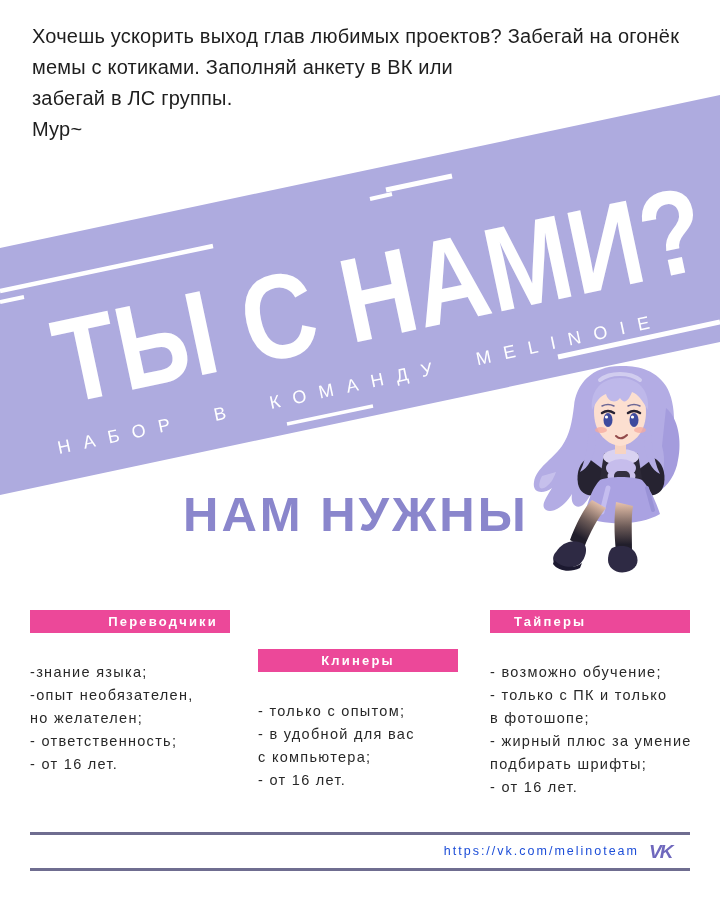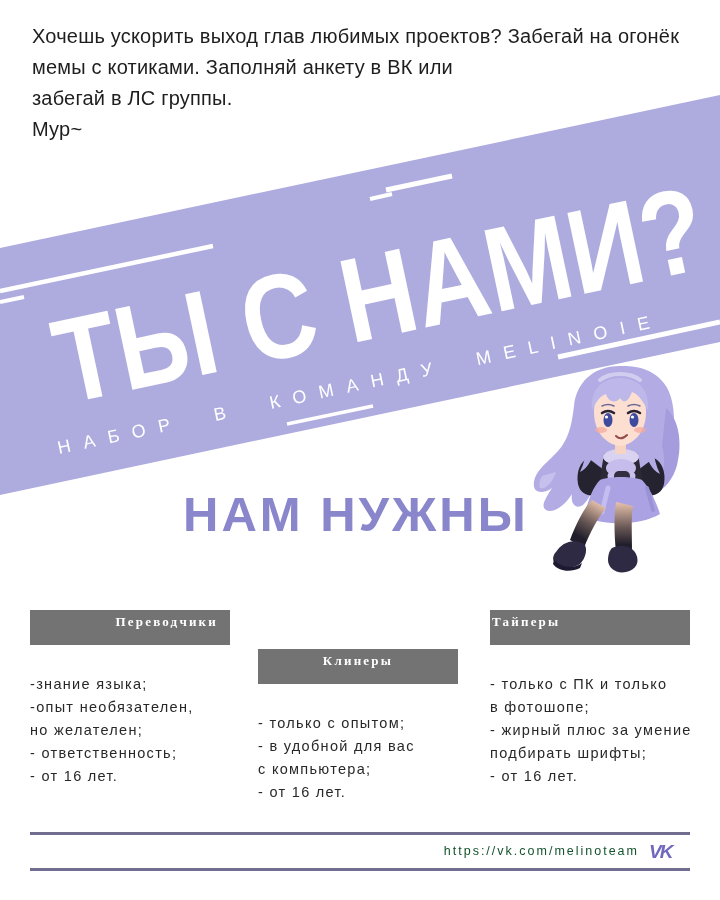--- a/index.html
+++ b/index.html
@@ -34,41 +34,40 @@
   .needs-heading{
     position:absolute;left:183px;top:486px;
     font-size:49px;font-weight:700;letter-spacing:3px;color:#8a86cc;
     white-space:nowrap;
     text-align:right;
   }
   
   .col{position:absolute;top:610px;width:212px;}
   .col-1{left:30px;} .col-2{left:258px;} .col-3{left:490px;width:215px;}
   .col-header{
-    width:200px;height:35px;line-height:23px;background:#737373;
+    width:200px;height:23px;line-height:23px;background:#ec4899;
     color:#ffffff;font-size:13px;font-weight:700;letter-spacing:2.2px;
     box-sizing:border-box;
-    font-family:Liberation Serif, serif;
   }
   .col-1 .col-header{text-align:right;padding-right:12px;}
   .col-2 .col-header{text-align:center;margin-top:39px;}
-  .col-3 .col-header{text-align:left;padding-left:2px;}
+  .col-3 .col-header{text-align:left;padding-left:24px;}
   .col-items{margin-top:28px;}
   .col-item{
     font-size:14.5px;line-height:23px;letter-spacing:1.3px;
     color:#282828;white-space:pre-wrap;
   }
   
   .footer-line{position:absolute;left:30px;width:660px;height:3px;background:#6f6d90;}
   .footer-line.top{top:832px;} .footer-line.bottom{top:868px;}
   .footer-content{
     position:absolute;left:30px;top:837px;width:652px;height:28px;
     display:flex;align-items:center;justify-content:flex-end;gap:9px;
   }
-  .footer-url{font-size:12.5px;letter-spacing:2px;color:#14532d;text-decoration:none;padding-left:28px;}
+  .footer-url{font-size:12.5px;letter-spacing:2px;color:#1d4ed8;text-decoration:none;padding-left:28px;}
   .vk-logo{display:block;}
 </style>
 <title>ТЫ С НАМИ?</title></head>
 <body>
 
 <div class="poster">
 
   <div class="intro">
     <div class="intro-line">Хочешь ускорить выход глав любимых проектов? Забегай на огонёк</div>
     <div class="intro-line">мемы с котиками. Заполняй анкету в ВК или</div>
@@ -171,20 +170,21 @@
       <div class="col-item">- только с опытом;</div>
       <div class="col-item">- в удобной для вас</div>
       <div class="col-item">с компьютера;</div>
       <div class="col-item">- от 16 лет.</div>
     </div>
   </div>
 
   <div class="col col-3">
     <div class="col-header">Тайперы</div>
     <div class="col-items">
+      <div class="col-item">- возможно обучение;</div>
       <div class="col-item">- только с ПК и только</div>
       <div class="col-item">в фотошопе;</div>
       <div class="col-item">- жирный плюс за умение</div>
       <div class="col-item">подбирать шрифты;</div>
       <div class="col-item">- от 16 лет.</div>
     </div>
   </div>
 
   <div class="footer-line top"></div>
   <div class="footer-content">

